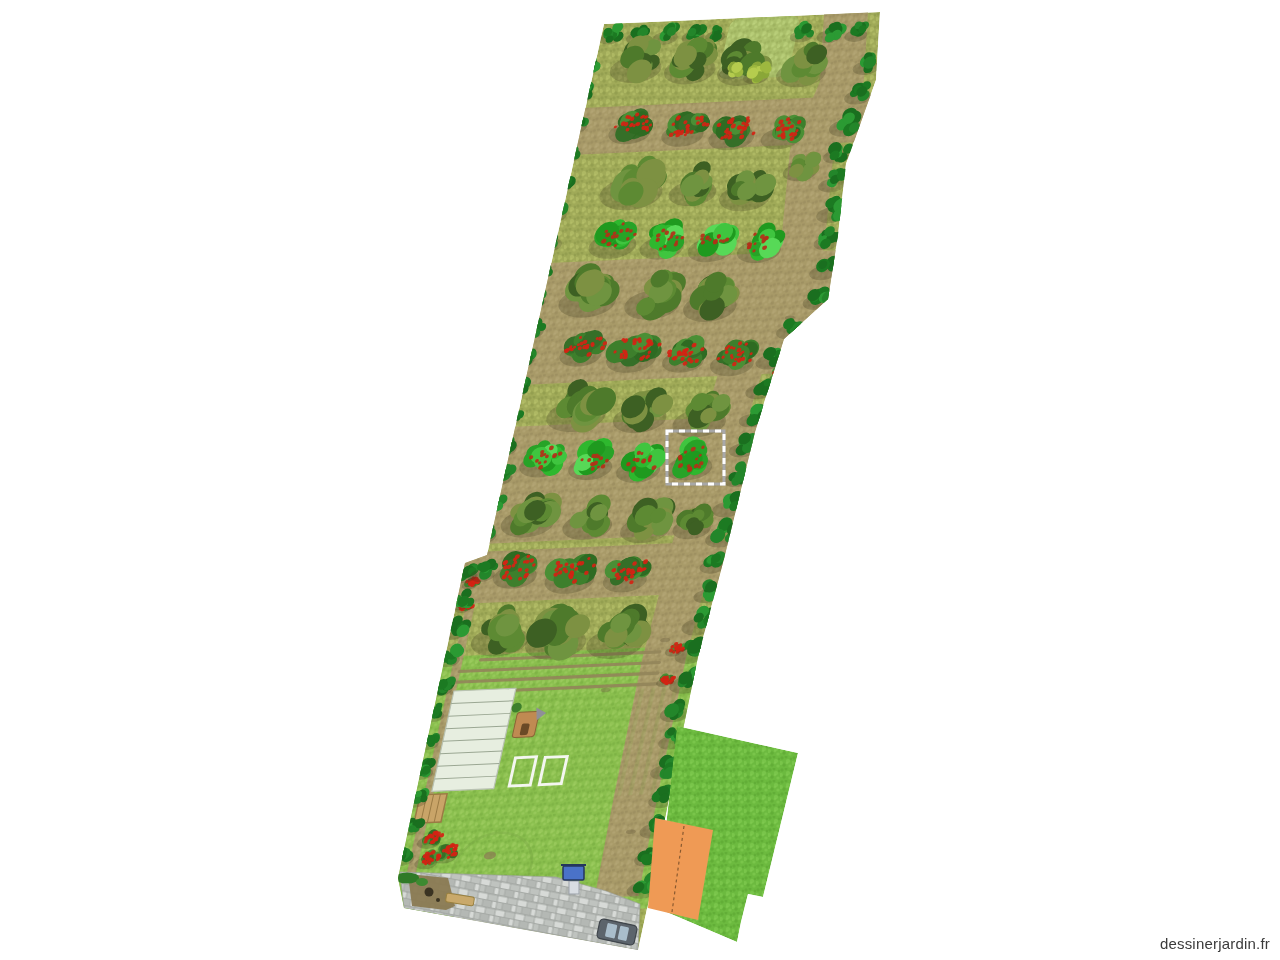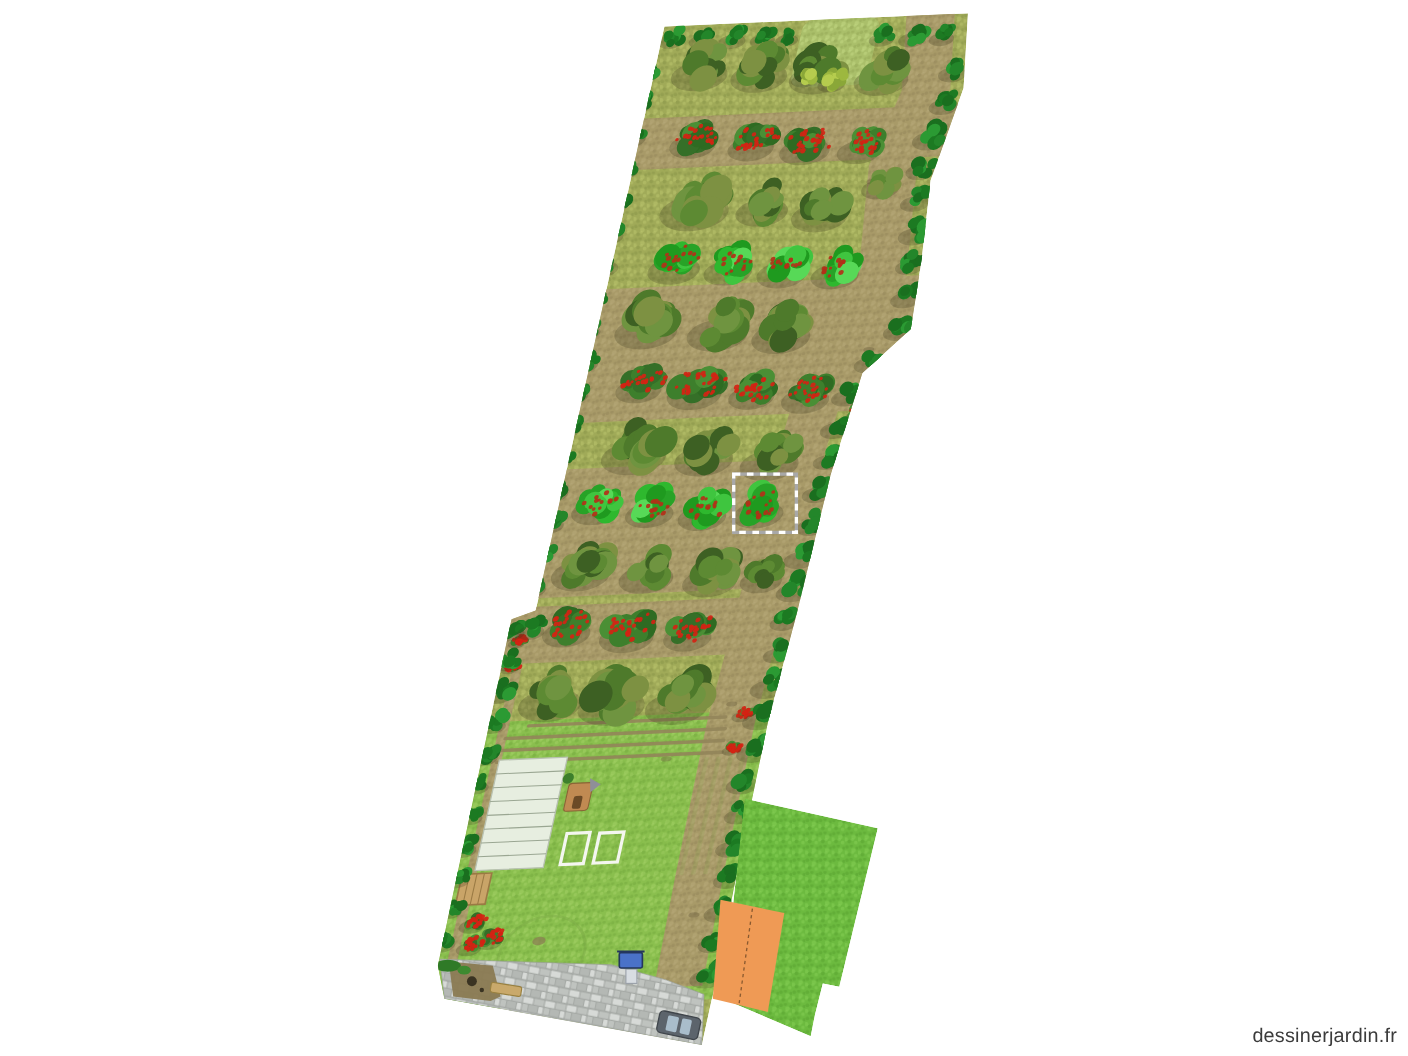--- a/index.html
+++ b/index.html
@@ -1,19 +1,19 @@
 <!DOCTYPE html>
 <html><head>
 <meta charset="utf-8">
 <style>
   html,body{margin:0;padding:0;background:#ffffff;}
   .stage{position:relative;width:1280px;height:960px;background:#ffffff;overflow:hidden;
          font-family:"Liberation Sans", sans-serif;}
   svg{position:absolute;left:0;top:0;}
-  .watermark{position:absolute;right:10px;bottom:8px;font-size:18px;color:#3b3b3b;
+  .watermark{position:absolute;right:10px;bottom:8px;font-size:15px;color:#3b3b3b;
              letter-spacing:0.2px;font-family:"Liberation Sans", sans-serif;}
 </style>
 </head>
 <body>
 
 <div class="stage">
   <svg width="1280" height="960" viewBox="0 0 1280 960" xmlns="http://www.w3.org/2000/svg">
       <defs>
         <pattern id="pat-grass" width="12" height="12" patternUnits="userSpaceOnUse">
           <rect width="12" height="12" fill="#a0aa58"></rect>

